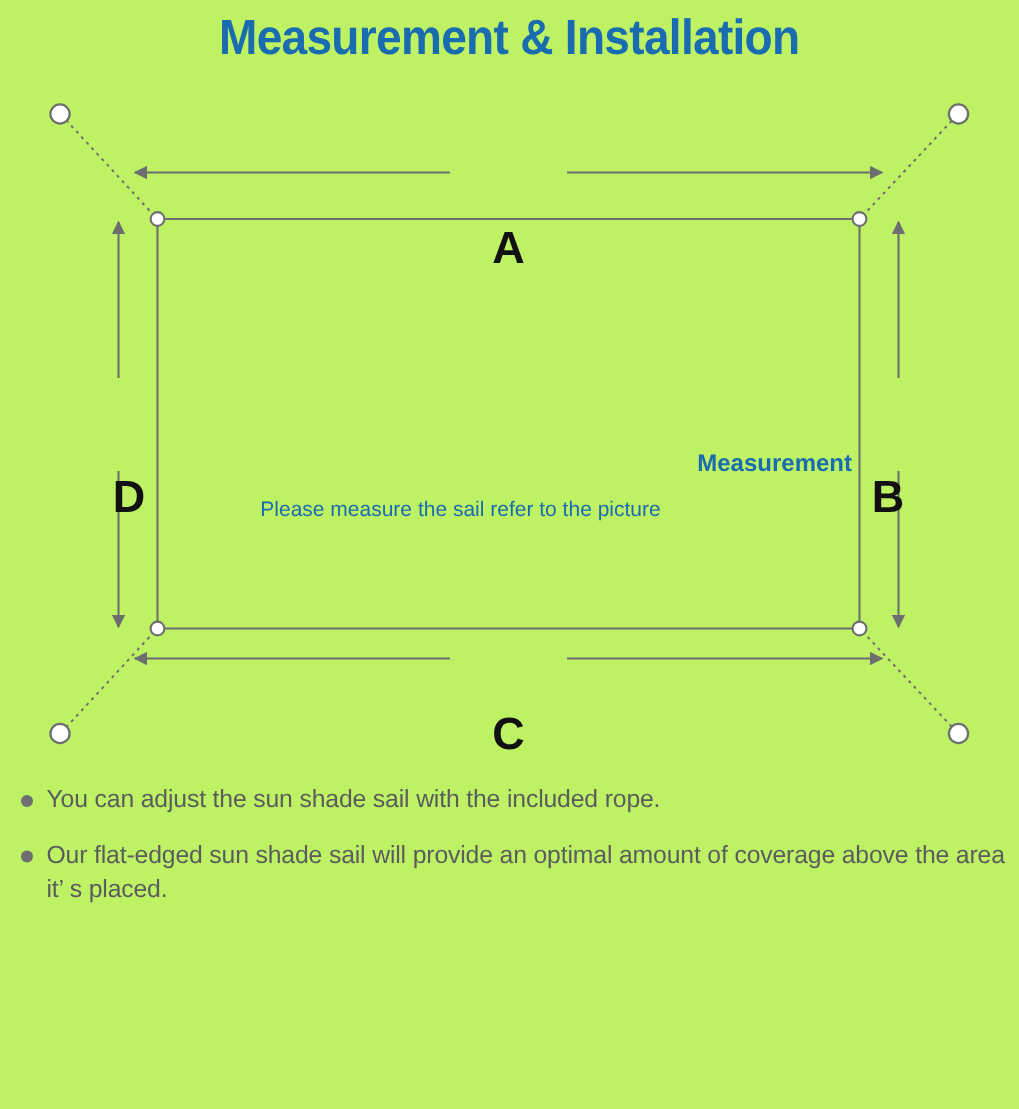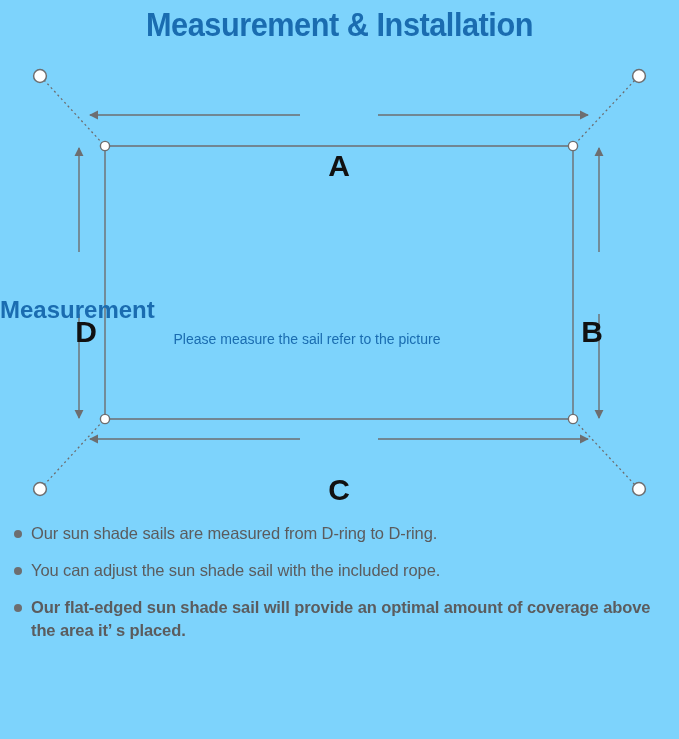--- a/index.html
+++ b/index.html
@@ -12,21 +12,21 @@
     height: 739px;
     font-family: "Liberation Sans", sans-serif;
     position: relative;
     overflow: hidden;
     color: #58595b;
   }
   #page {
     position: relative;
     width: 679px;
     height: 739px;
-    background: #7dd3fc;
+    background: #bef264;
   }
   
   .title {
     position: absolute;
     top: 4px;
     left: 0;
     width: 679px;
     text-align: center;
     font-size: 33px;
     line-height: 42px;
@@ -48,22 +48,22 @@
   }
   .diagram svg {
     display: block;
   }
   
   .center-title {
     position: absolute;
     left: 0;
     top: 243px;
     width: 568px;
-    text-align: left;
-    font-size: 24px;
+    text-align: right;
+    font-size: 16px;
     line-height: 30px;
     font-weight: bold;
     color: #1a6cb0;
     white-space: nowrap;
   }
   .center-sub {
     position: absolute;
     left: 0;
     top: 278px;
     width: 614px;
@@ -97,21 +97,21 @@
   .bullet-row {
     position: relative;
     padding-left: 31px;
     margin-bottom: 14px;
     font-size: 16.5px;
     line-height: 23px;
     color: #5b5c5e;
     font-family: "Liberation Sans", sans-serif;
     letter-spacing: -0.1px;
   }
-  .bullet-row:last-child { margin-bottom: 11px; font-weight: bold; }
+  .bullet-row:last-child { margin-bottom: 11px; }
   .bullet-dot {
     position: absolute;
     left: 14px;
     top: 8px;
     width: 8px;
     height: 8px;
     border-radius: 50%;
     background: #6d6e70;
   }
   .bullet-text {
@@ -185,24 +185,20 @@
     <div class="center-title">Measurement</div>
     <div class="center-sub">Please measure the sail refer to the picture</div>
 
     <div class="dim-letter dim-a">A</div>
     <div class="dim-letter dim-b">B</div>
     <div class="dim-letter dim-c">C</div>
     <div class="dim-letter dim-d">D</div>
   </div>
 
   <div class="bullets">
-    <div class="bullet-row">
-      <span class="bullet-dot"></span>
-      <span class="bullet-text">Our sun shade sails are measured from D-ring to D-ring.</span>
-    </div>
     <div class="bullet-row">
       <span class="bullet-dot"></span>
       <span class="bullet-text">You can adjust the sun shade sail with the included rope.</span>
     </div>
     <div class="bullet-row">
       <span class="bullet-dot"></span>
       <span class="bullet-text">Our flat-edged sun shade sail will provide an optimal amount of coverage above the area it’ s placed.</span>
     </div>
   </div>
 

